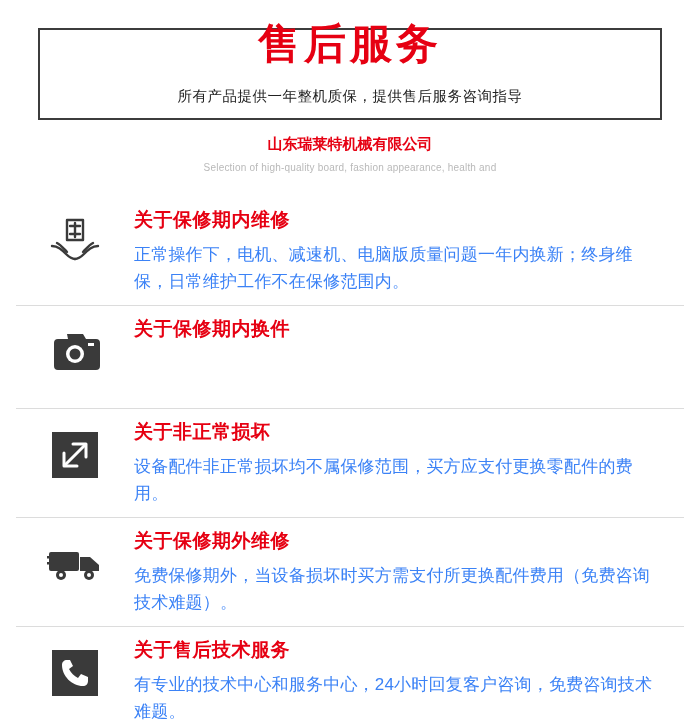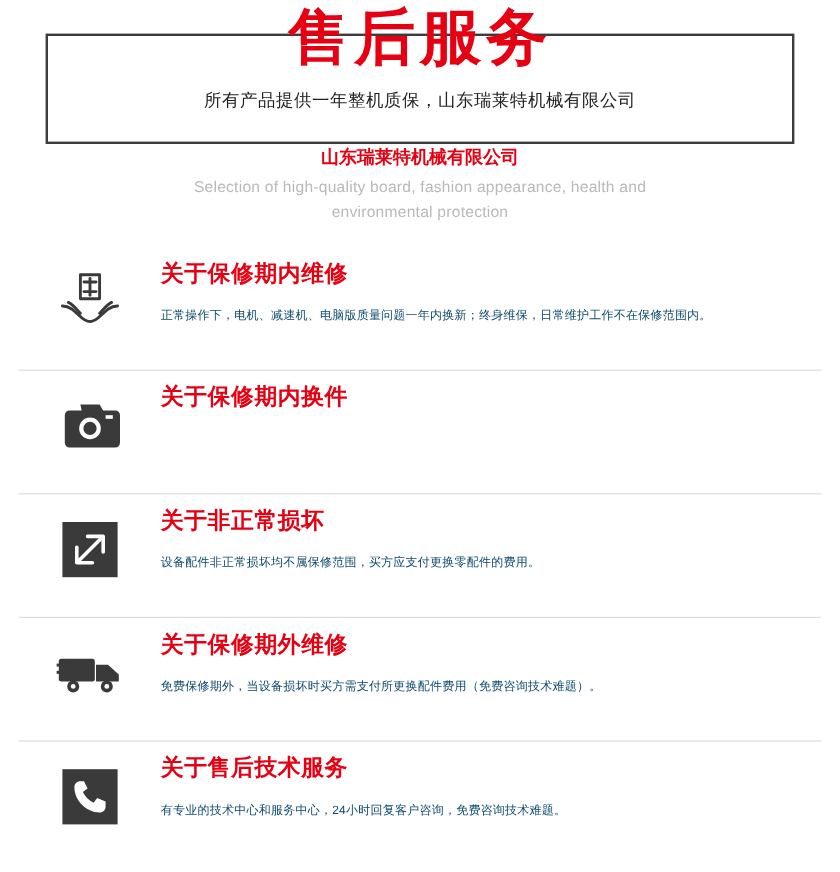--- a/index.html
+++ b/index.html
@@ -31,45 +31,45 @@
     height: 92px;
     border: 2px solid #3c3c3c;
     box-sizing: border-box;
   }
   .header-inner {
     position: relative;
     z-index: 2;
     text-align: center;
   }
   .main-title {
-    font-size: 51px;
+    font-size: 42px;
     line-height: 48px;
     font-weight: bold;
     color: #e60012;
     letter-spacing: 4px;
-    margin: 0;
+    margin: 12px;
     padding: 2px 0 6px 0;
     font-family: "DejaVu Sans", "Liberation Sans", sans-serif;
   }
   .sub-title {
     font-size: 14.5px;
     color: #222;
     letter-spacing: 0.5px;
     margin: 12px 0 0 0;
     line-height: 20px;
   }
   .company {
     font-size: 15px;
     font-weight: bold;
     color: #e60012;
     margin-top: 28px;
     line-height: 20px;
   }
   .eng-line {
-    font-size: 13px;
+    font-size: 10px;
     color: #b9b9b9;
     line-height: 14px;
     margin-top: 7px;
     letter-spacing: 0.2px;
     text-align: center;
   }
 
   
   .items {
     margin-top: 22px;
@@ -109,37 +109,36 @@
   }
   .item-title {
     font-size: 19px;
     font-weight: bold;
     color: #e60012;
     line-height: 26px;
     margin: 2px 0 8px 0;
     letter-spacing: 0.5px;
   }
   .item-desc {
-    font-size: 10px;
-    color: #0c4a6e;
+    font-size: 17px;
+    color: #3b82f6;
     line-height: 27px;
     letter-spacing: 0.2px;
   }
 </style>
 </head>
 <body>
 
 <div class="header">
   <div class="header-frame"></div>
   <div class="header-inner">
     <h1 class="main-title">售后服务</h1>
-    <div class="sub-title">所有产品提供一年整机质保，山东瑞莱特机械有限公司</div>
+    <div class="sub-title">所有产品提供一年整机质保，提供售后服务咨询指导</div>
     <div class="company">山东瑞莱特机械有限公司</div>
     <div class="eng-line">Selection of high-quality board, fashion appearance, health and</div>
-    <div class="eng-line">environmental protection</div>
   </div>
 </div>
 
 <div class="items">
 
   <div class="item">
     <div class="icon-cell">
       <div class="icon-box">
         <svg width="54" height="54" viewBox="0 0 54 54" fill="none" stroke="#3a3a3a" stroke-width="2.4" stroke-linecap="round" stroke-linejoin="round">
           <rect x="19" y="4" width="16" height="20" fill="none"></rect>

